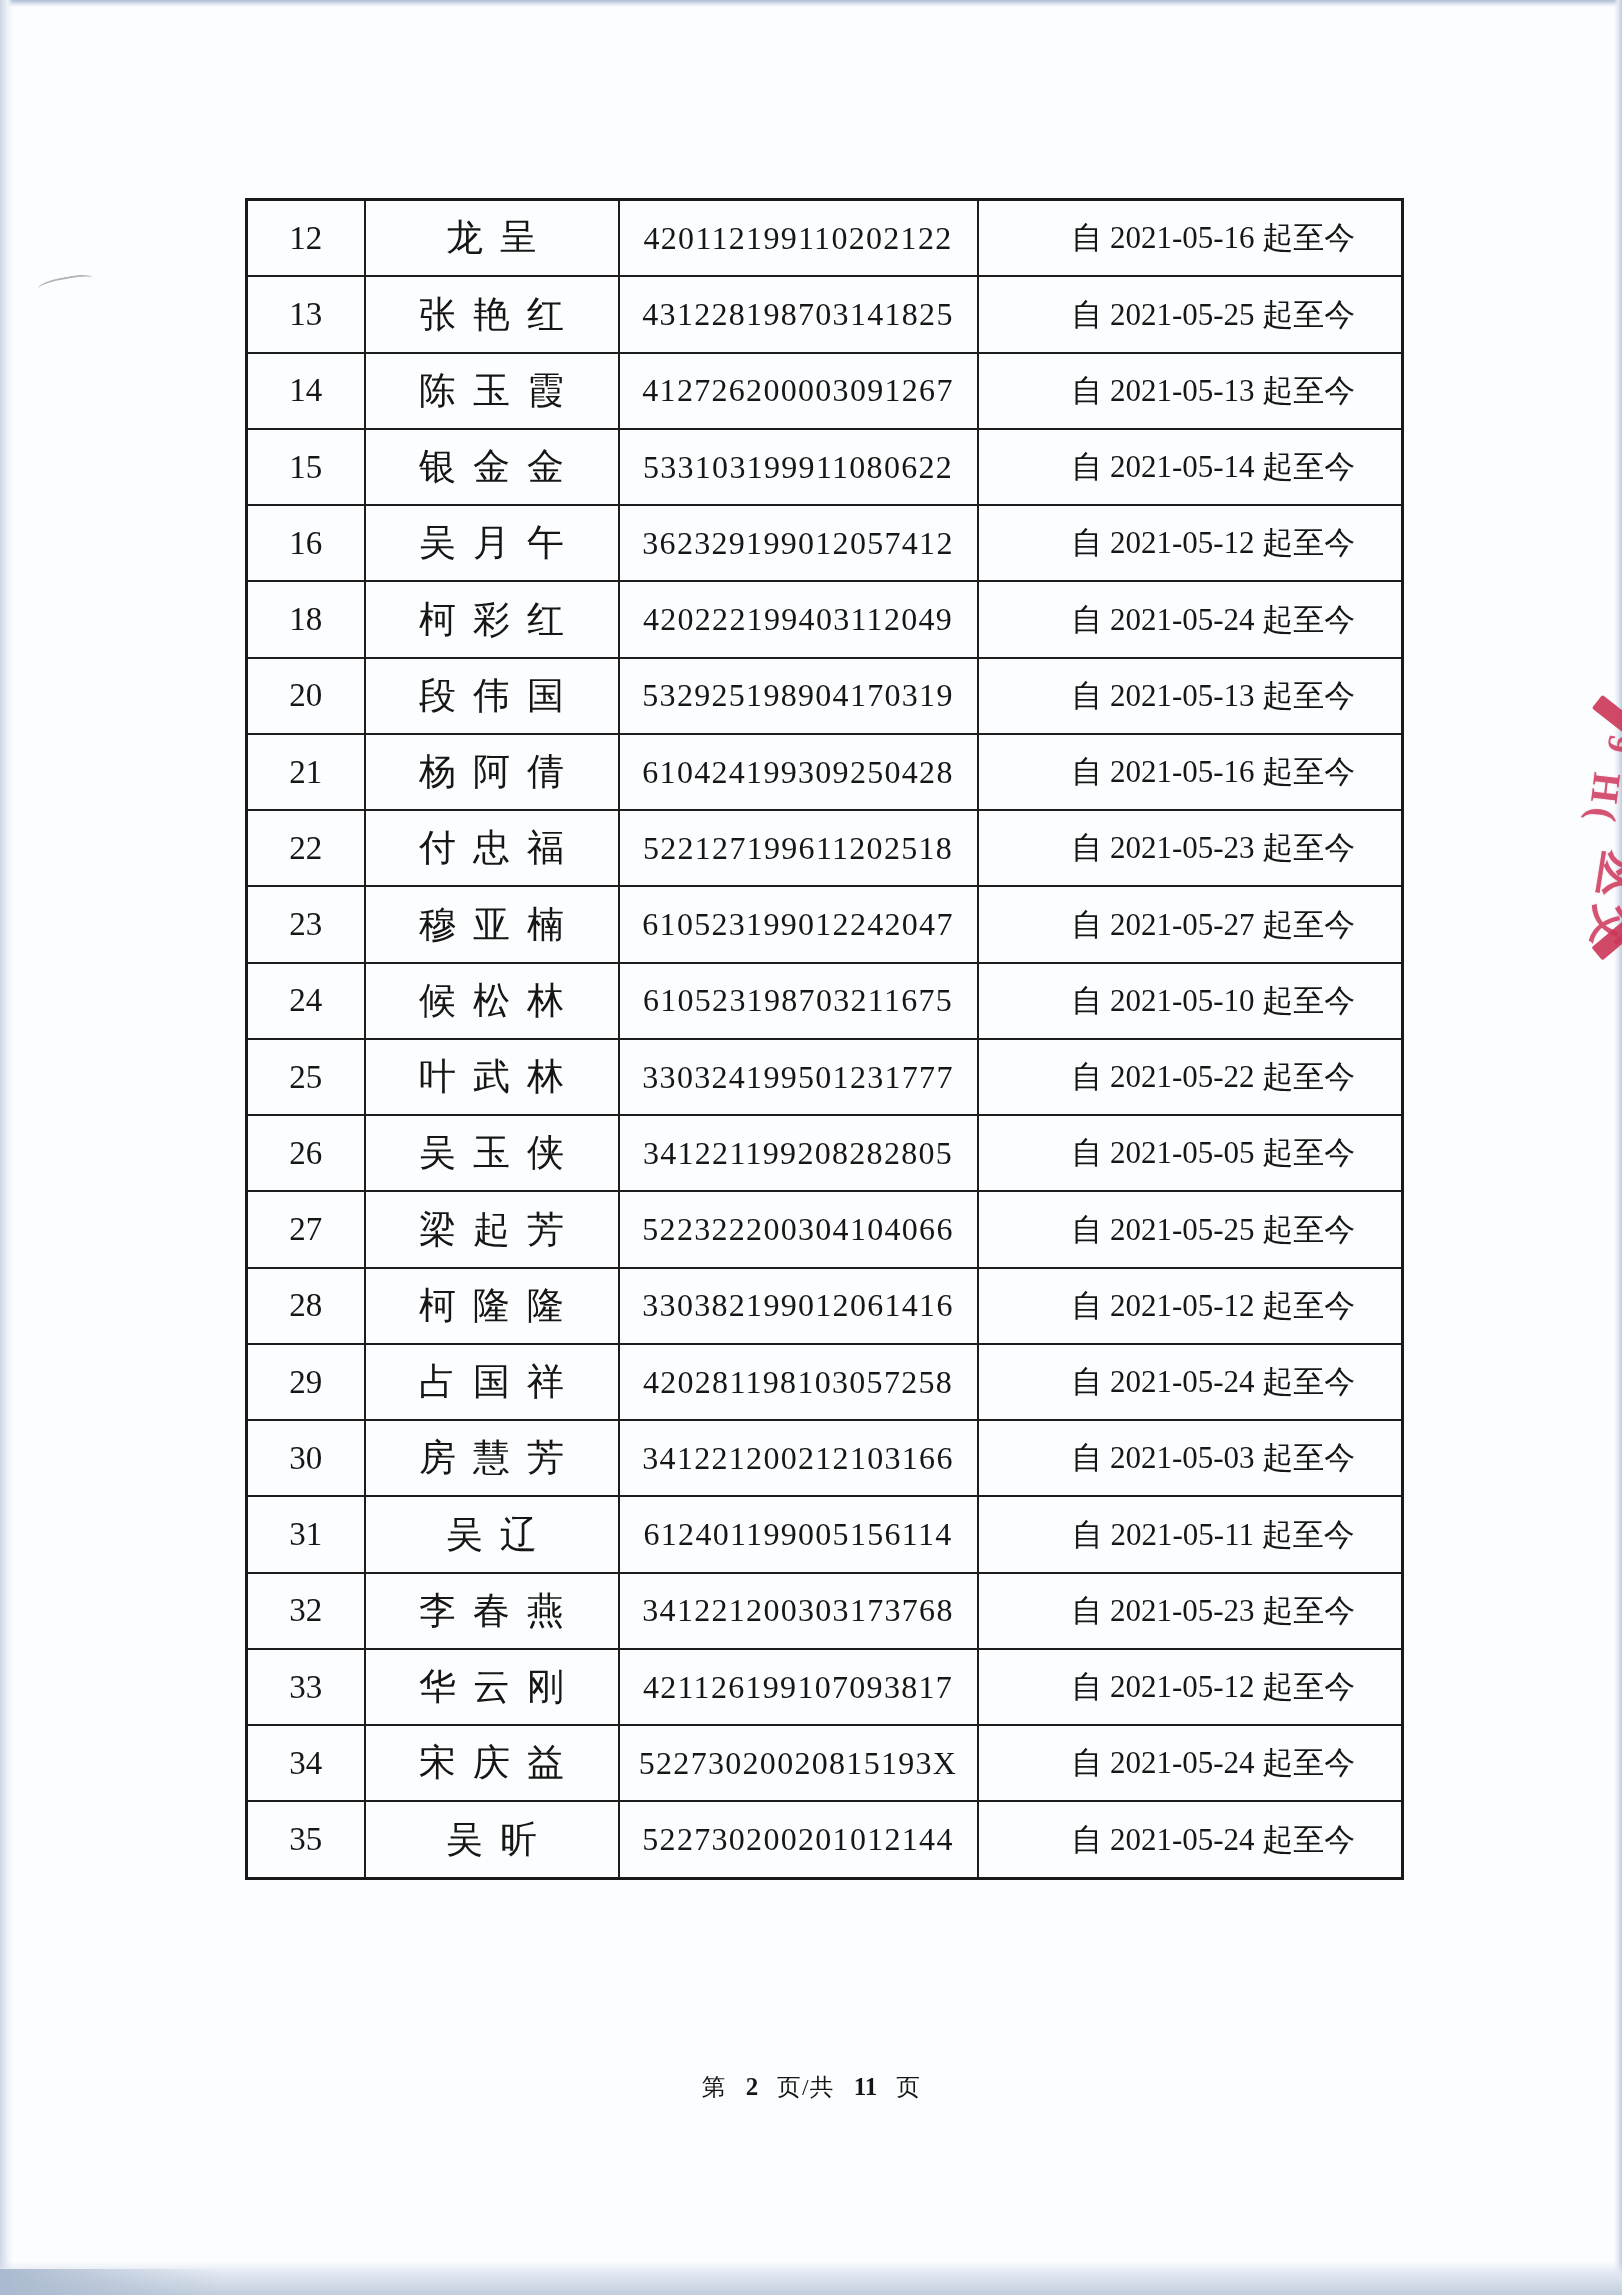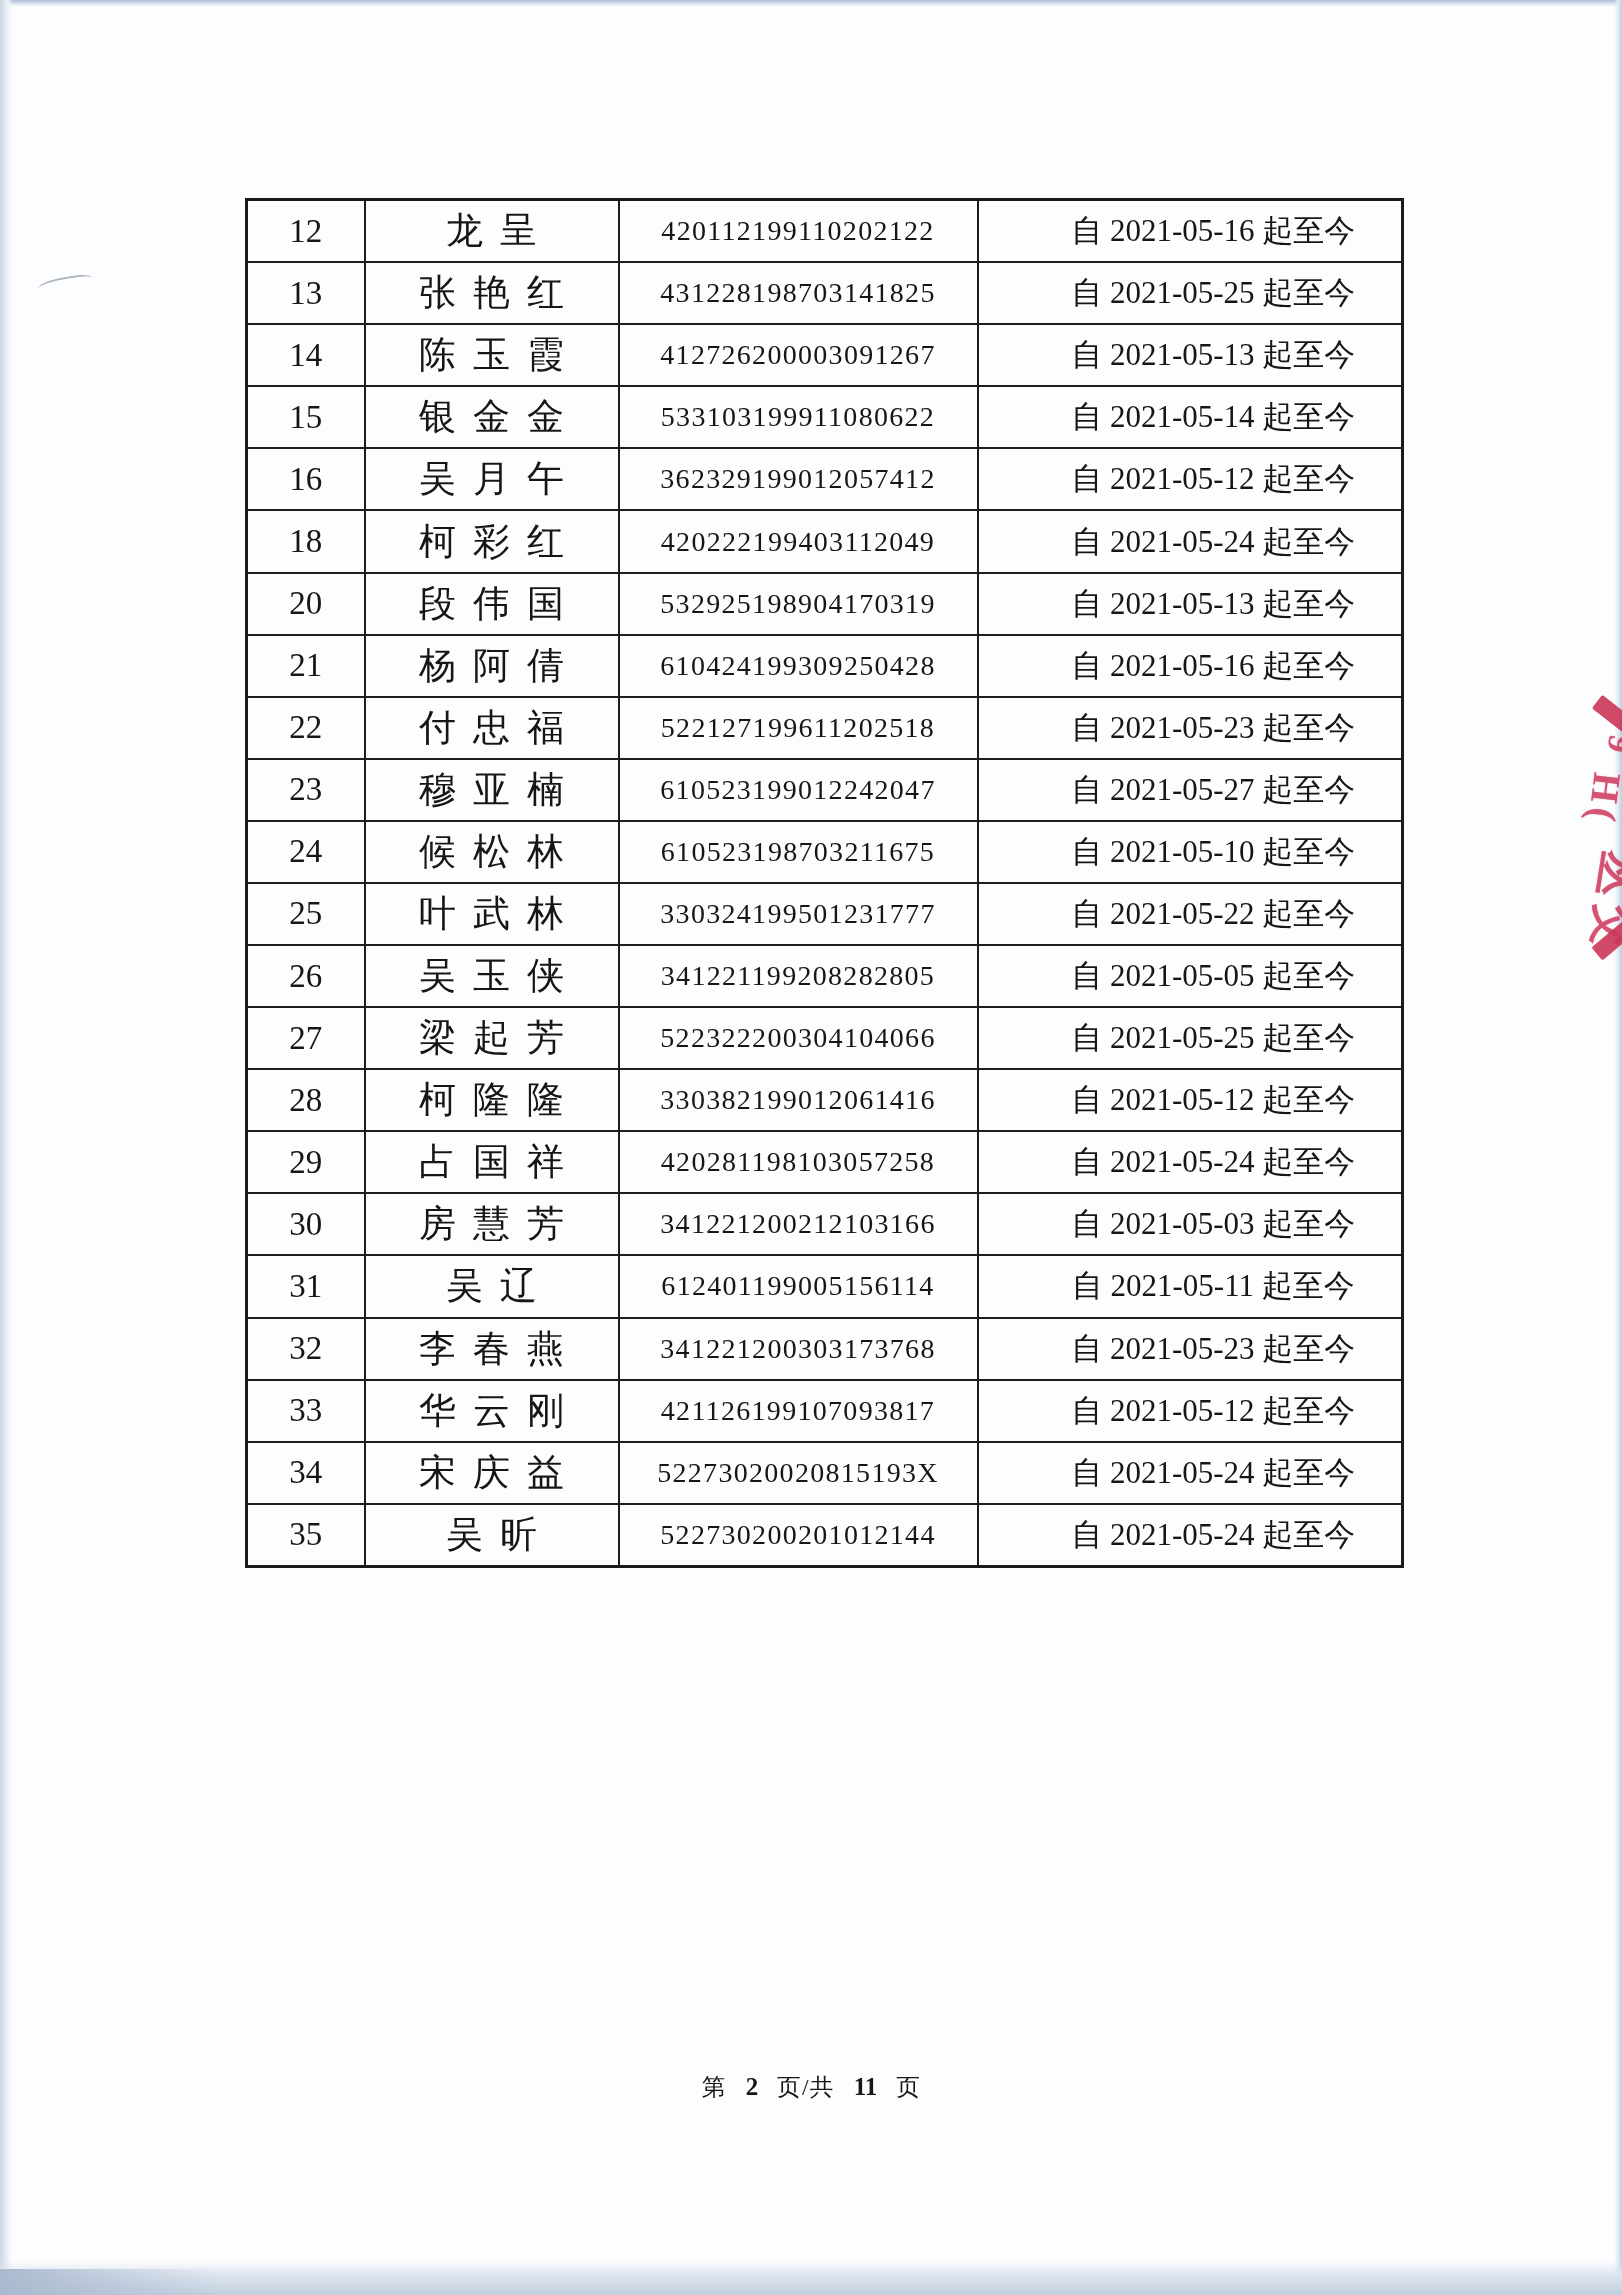--- a/index.html
+++ b/index.html
@@ -62,35 +62,35 @@
   .stamp-wedge.bottom { right: -10.5px; top: 932px; width: 42px; height: 17px; transform: rotate(-40deg); border-radius: 2px; }
   .frag-1 { right: -5.2px;  top: 725px; font-size: 34px; transform: rotate(99deg); }
   .frag-2 { right: -9.2px; top: 777px; font-size: 39px; transform: rotate(97deg); letter-spacing: 5.2px; }
   .frag-3 { right: -17px; top: 843px; font-size: 46px; transform: rotate(99deg); }
   .frag-4 { right: -7.9px; top: 898px; font-size: 41px; transform: rotate(96deg); }
 
   
   .doc-table {
     position: absolute;
     left: 245px; top: 198px;
-    width: 1156px; height: 1370px;
+    width: 1156px; height: 1682px;
     border-collapse: collapse;
     table-layout: fixed;
     border: 3.3px solid #1a1a1a;
   }
   .doc-table td {
     border: 2px solid #1d1d1d;
     text-align: center;
     vertical-align: middle;
     padding: 0;
     overflow: hidden;
   }
   td.cell-no   { font-size: 33px; }
   td.cell-name { font-size: 37px; letter-spacing: 17px; text-indent: 17px; }
-  td.cell-id   { font-size: 28px; letter-spacing: 1.3px; text-align: center; }
+  td.cell-id   { font-size: 32px; letter-spacing: 1.3px; text-align: center; }
   td.cell-date { font-size: 31px; padding-left: 47px; }
 
   
   .page-footer {
     position: absolute;
     left: 0; top: 2071px; width: 100%;
     text-align: center;
     font-size: 23.6px;
     letter-spacing: 1.3px;
   }

